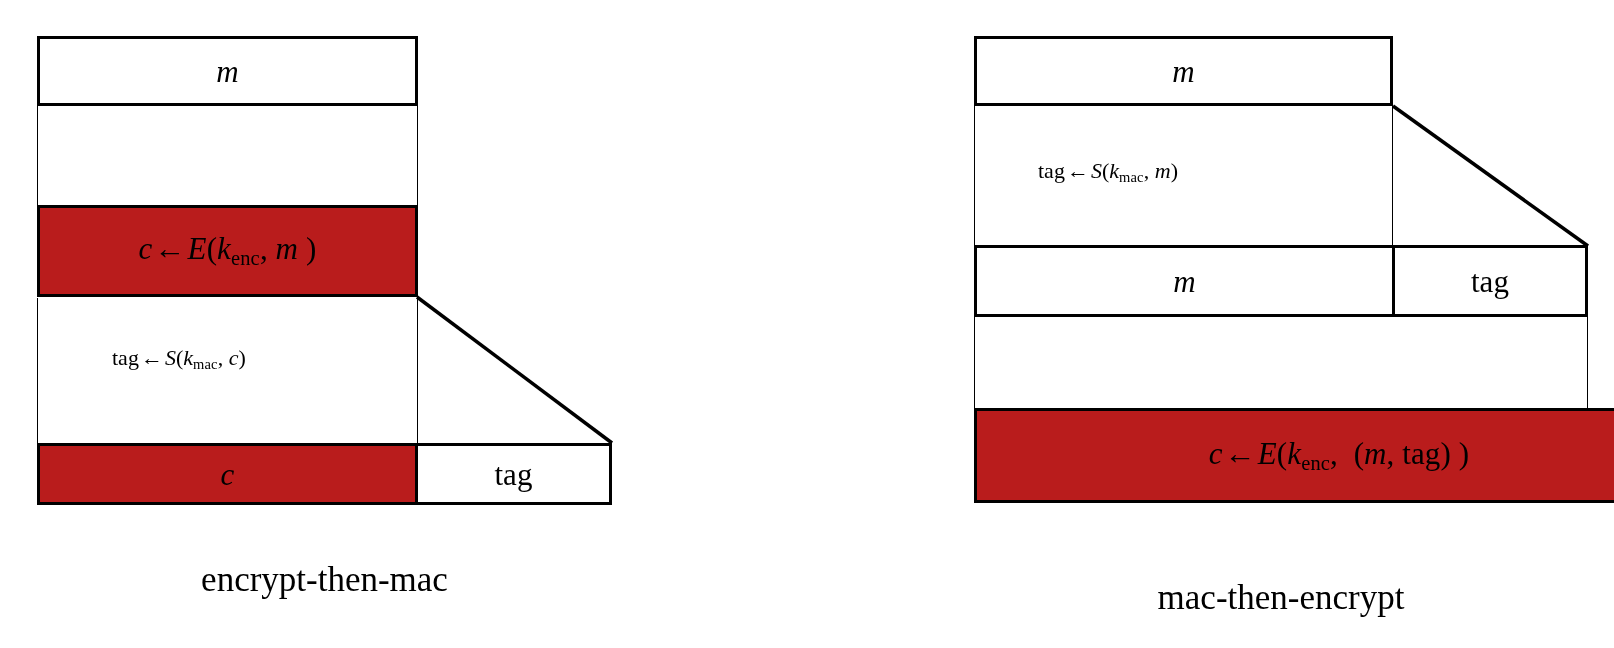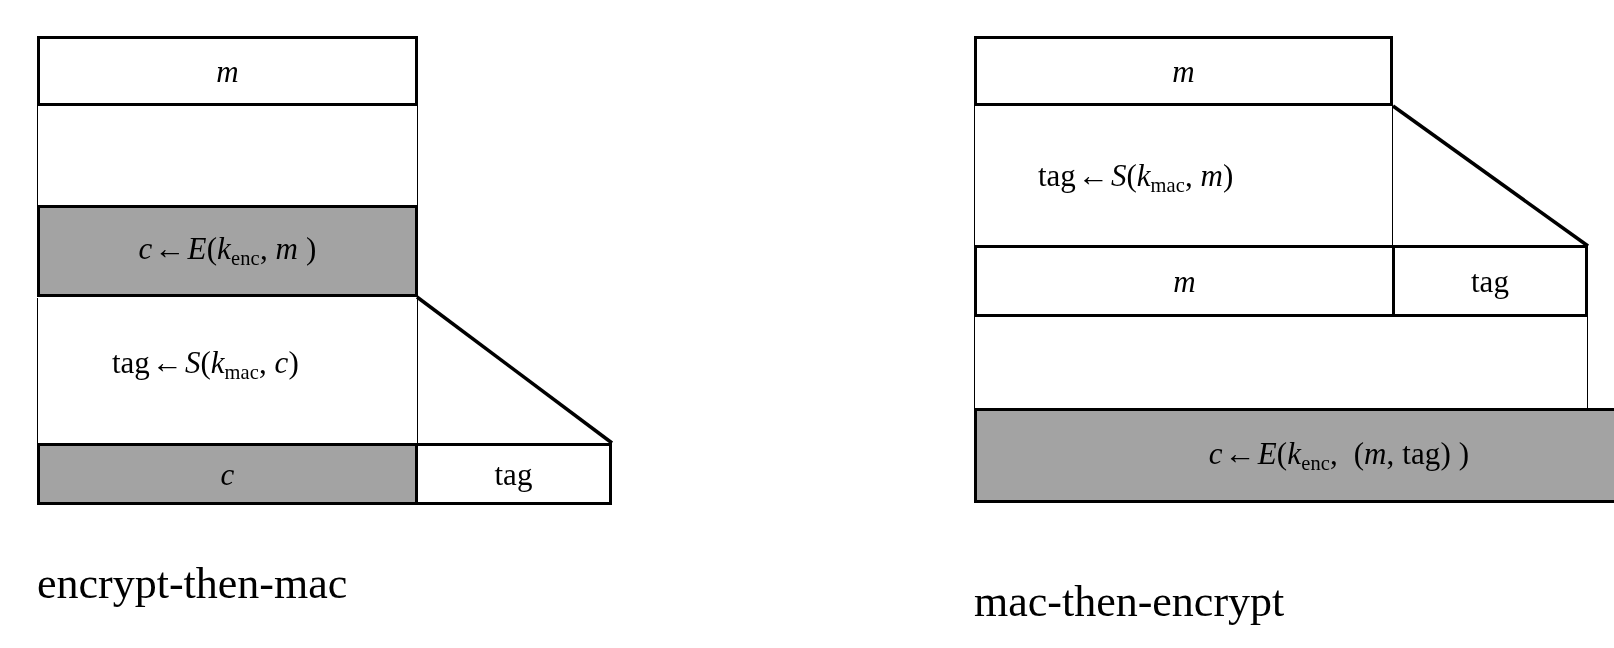--- a/index.html
+++ b/index.html
@@ -24,40 +24,40 @@
 
   .box {
     position: absolute;
     box-sizing: border-box;
     border: 3px solid #000000;
     background: #ffffff;
     display: flex;
     align-items: center;
     justify-content: center;
   }
-  .box.gray { background: #a3a3a3; }
+  .box.gray { background: #b91c1c; }
 
   
   .thinbox {
     position: absolute;
     box-sizing: border-box;
     border-left: 1.5px solid #000000;
     border-right: 1.5px solid #000000;
     background: transparent;
   }
 
   .label {
     font-size: 31px;
     line-height: 1;
     white-space: nowrap;
     letter-spacing: 0.1px;
   }
   .formula {
     position: absolute;
-    font-size: 31px;
+    font-size: 22px;
     line-height: 1;
     white-space: nowrap;
   }
   .mathvar {
     font-family: "Liberation Serif", "DejaVu Serif", serif;
     font-style: italic;
   }
   .mathrm {
     font-family: "Liberation Serif", "DejaVu Serif", serif;
     font-style: normal;
@@ -68,23 +68,24 @@
     font-style: normal;
     letter-spacing: 0.2px;
   }
   .arrow {
     font-style: normal;
     padding: 0 2px;
   }
 
   .caption {
     position: absolute;
-    font-size: 44px;
+    font-size: 35px;
     line-height: 1;
     white-space: nowrap;
+    text-align: center;
     font-style: normal;
   }
 
   svg.diagonals {
     position: absolute;
     left: 0; top: 0;
     width: 1614px;
     height: 648px;
     pointer-events: none;
   }

